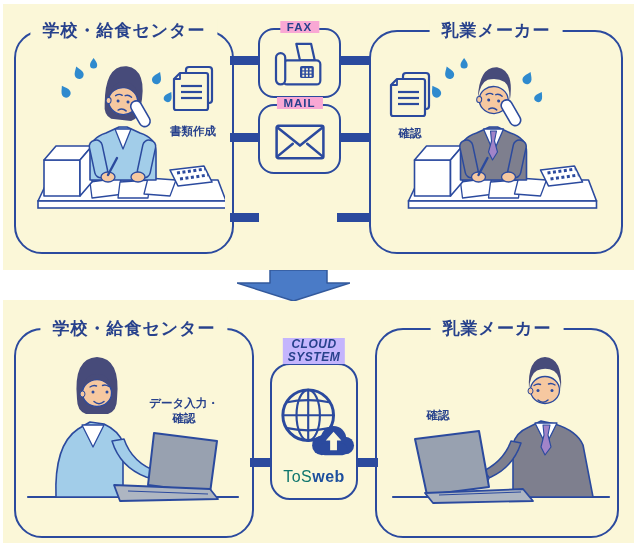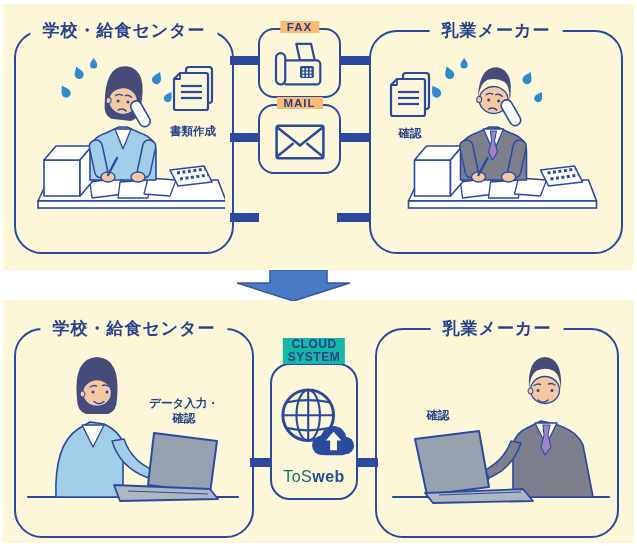--- a/index.html
+++ b/index.html
@@ -5,28 +5,28 @@
   html,body{margin:0;padding:0;background:#ffffff;}
   .page{position:relative;width:637px;height:546px;background:#fff;overflow:hidden;
         font-family:"Liberation Sans","DejaVu Sans",sans-serif;}
   .cream{position:absolute;background:#fbf7d8;}
   .panel{position:absolute;border:2px solid #2b4a9e;border-radius:28px;background:transparent;}
   .panel-title{position:absolute;top:-13px;left:50%;transform:translateX(-50%);
         background:#fbf7d8;padding:0 12px;white-space:nowrap;
         font-size:17px;font-weight:bold;color:#27418c;letter-spacing:1px;font-family:Liberation Mono, monospace;}
   .chan-box{position:absolute;border:2px solid #2b4a9e;border-radius:16px;background:#fbf7d8;}
   .chan-label{position:absolute;top:-9px;left:50%;transform:translateX(-50%);
-        background:#fdba74;padding:0 7px;font-size:11.5px;font-weight:bold;color:#27418c;letter-spacing:1px;}
+        background:#f9a8d4;padding:0 7px;font-size:11.5px;font-weight:bold;color:#27418c;letter-spacing:1px;}
   .chan-icon{position:absolute;left:50%;top:54%;transform:translate(-50%,-50%);}
   .bar{position:absolute;height:9px;background:#2b4a9e;}
   .caption{position:absolute;font-size:11.5px;font-weight:bold;color:#27418c;text-align:center;line-height:15px;}
   .cloud-box{position:absolute;border:2px solid #2b4a9e;border-radius:20px;background:#fbf7d8;}
   .cloud-label{position:absolute;top:-27px;left:50%;transform:translateX(-50%);
-        background:#14b8a6;padding:0 5px;text-align:center;font-size:12px;font-weight:bold;
-        color:#27418c;line-height:13px;letter-spacing:0.5px;white-space:nowrap;}
+        background:#c4b5fd;padding:0 5px;text-align:center;font-size:12px;font-weight:bold;
+        color:#27418c;line-height:13px;letter-spacing:0.5px;white-space:nowrap;font-style:italic;}
   .tosweb{position:absolute;left:0;right:0;bottom:12px;text-align:center;font-size:16px;letter-spacing:0.5px;}
   .tosweb .p1{color:#0f766e;font-weight:400;text-align:center;}
   .tosweb .p2{color:#1d4f9e;font-weight:800;}
   .abs{position:absolute;}
   svg{display:block;}
 </style>
 </head>
 <body>
 
 <div class="page">

